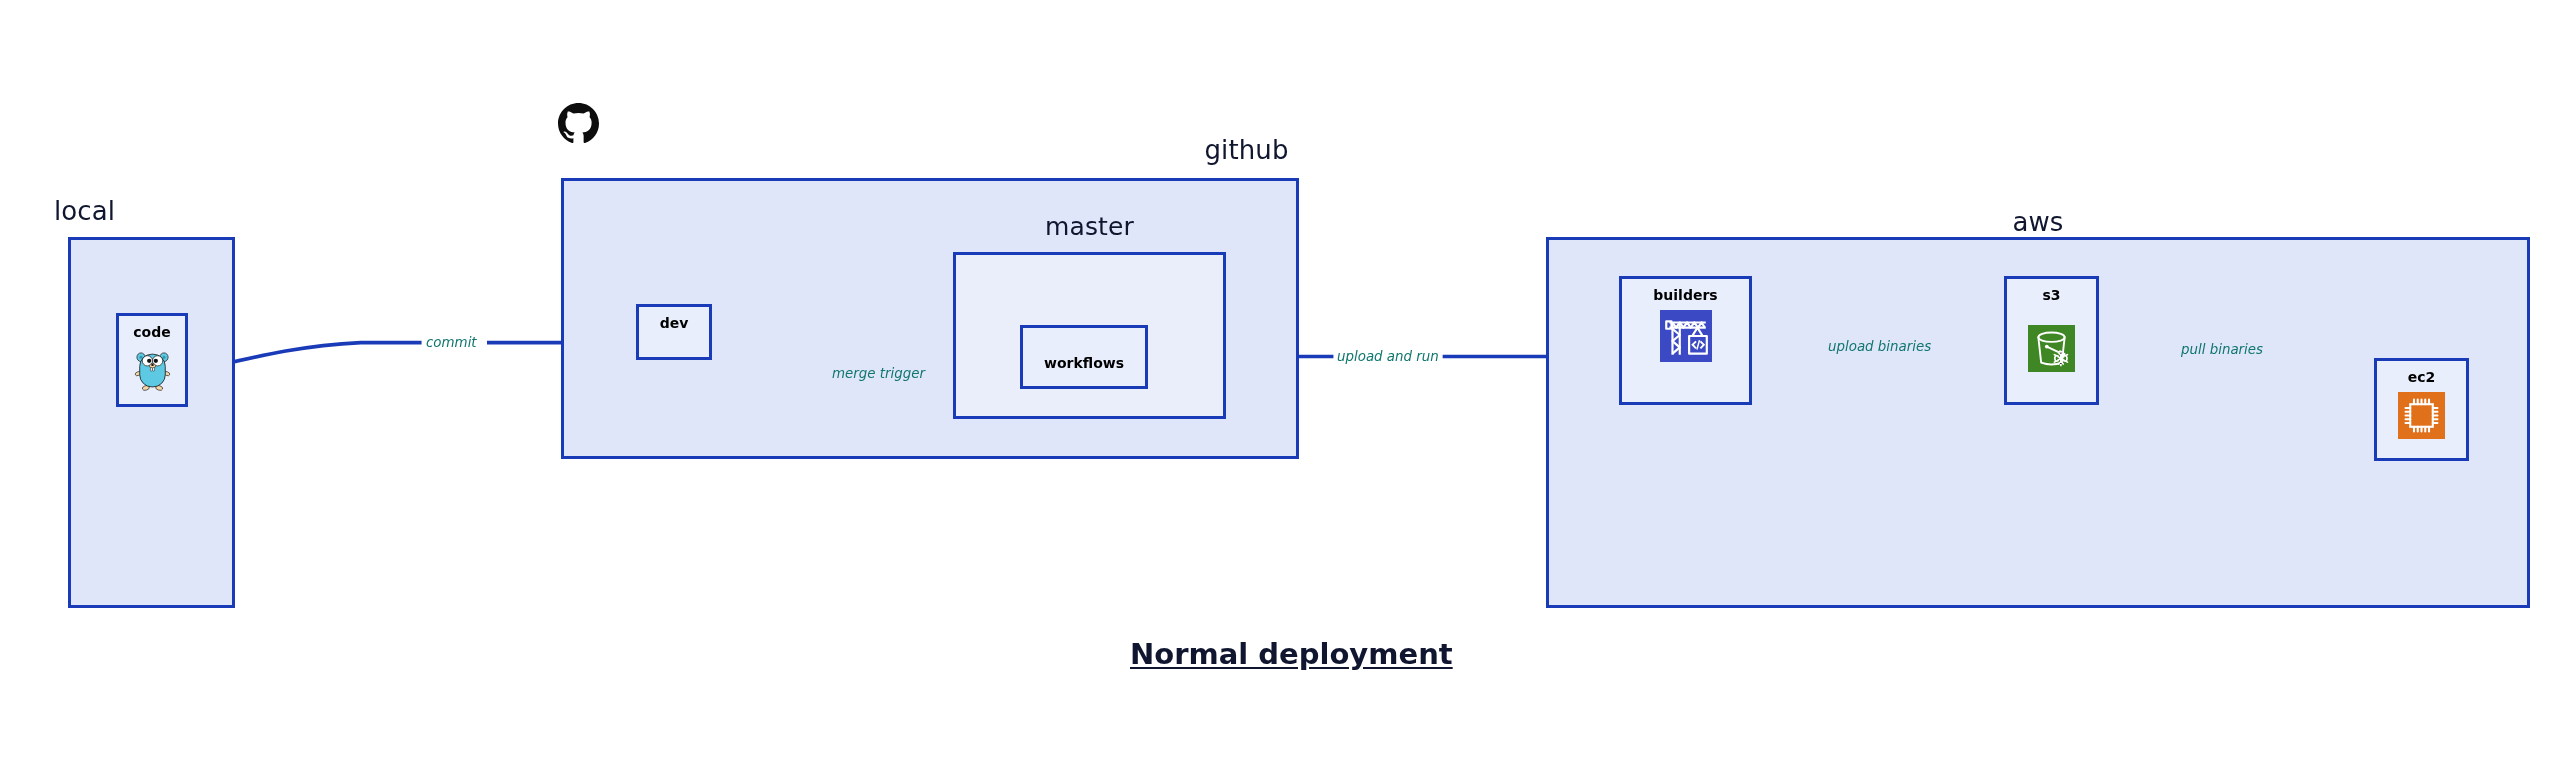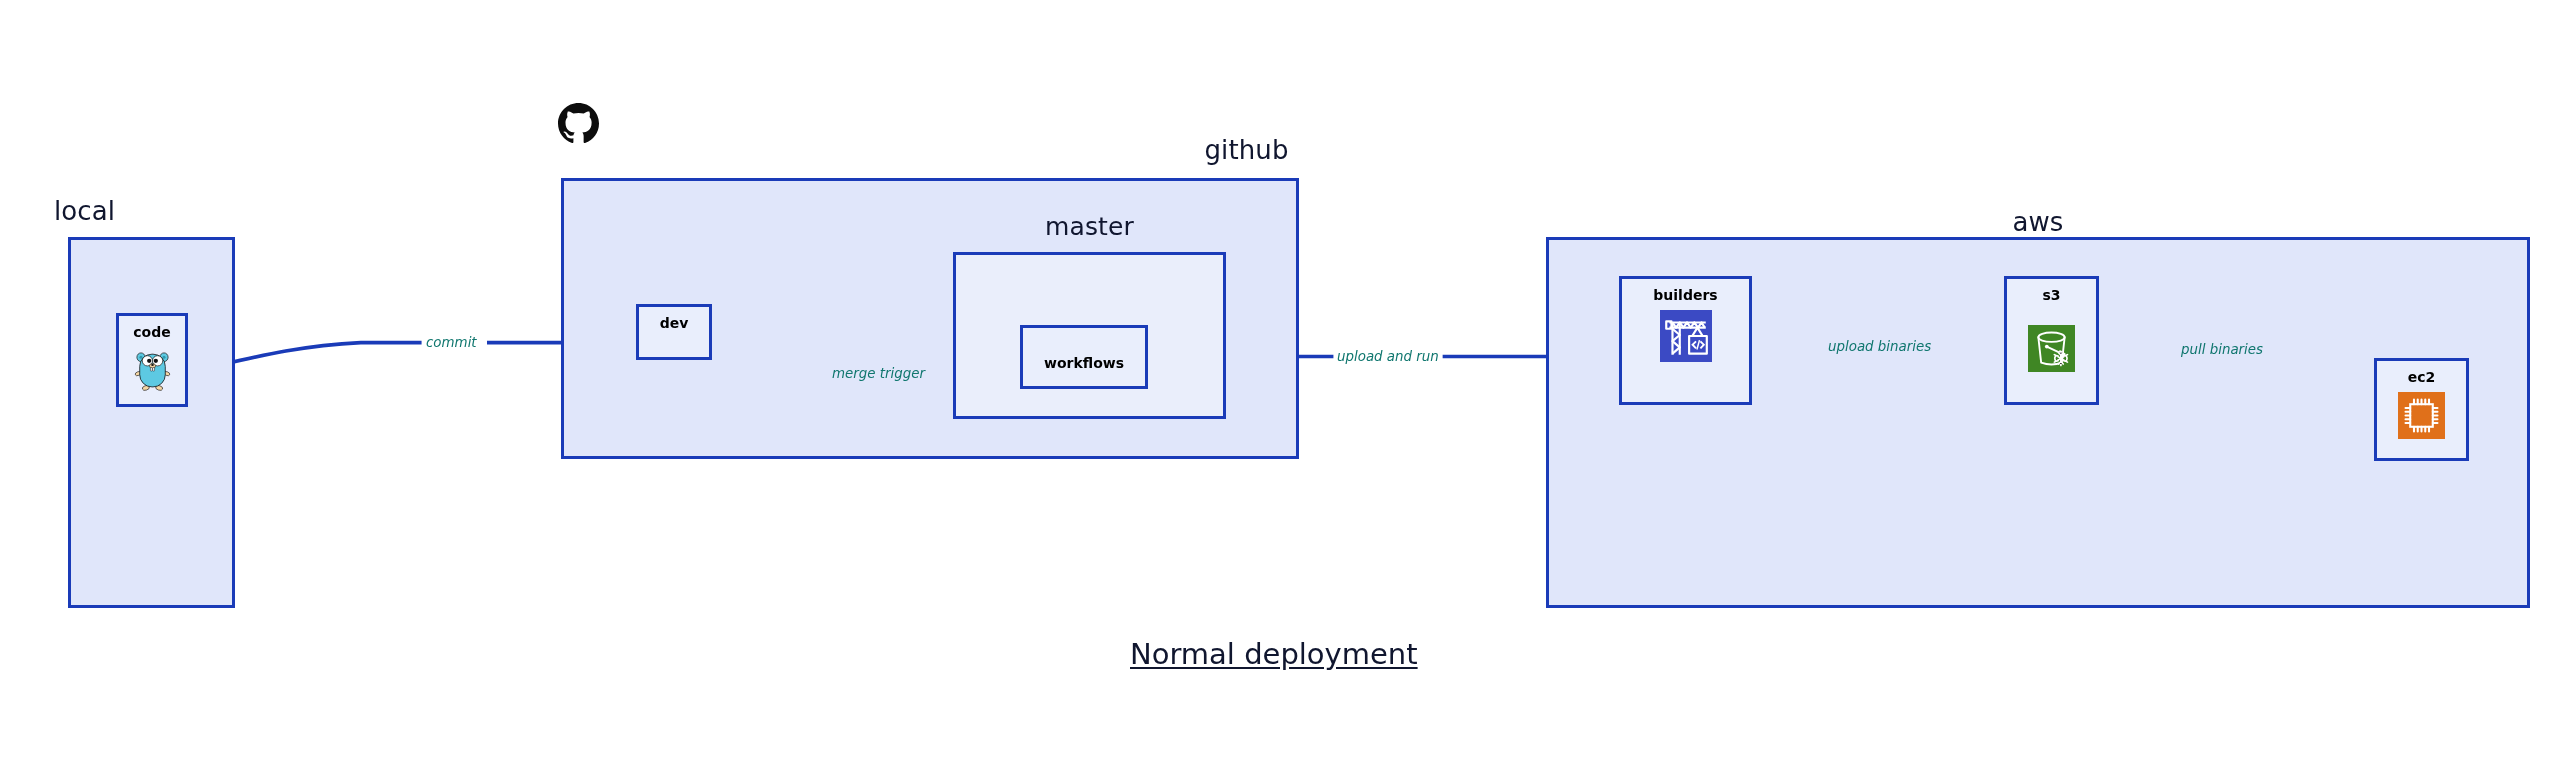--- a/index.html
+++ b/index.html
@@ -76,21 +76,21 @@
     white-space: nowrap;
     line-height: 1;
     background: transparent;
   }
 
   
   .diagram-title {
     position: absolute;
     color: #10162f;
     font-size: 29px;
-    font-weight: 400;
+    font-weight: 700;
     text-decoration: underline;
     text-underline-offset: 3.1px;
     white-space: nowrap;
     line-height: 1;
   }
 
   
   .edges {
     position: absolute;
     left: 0;

